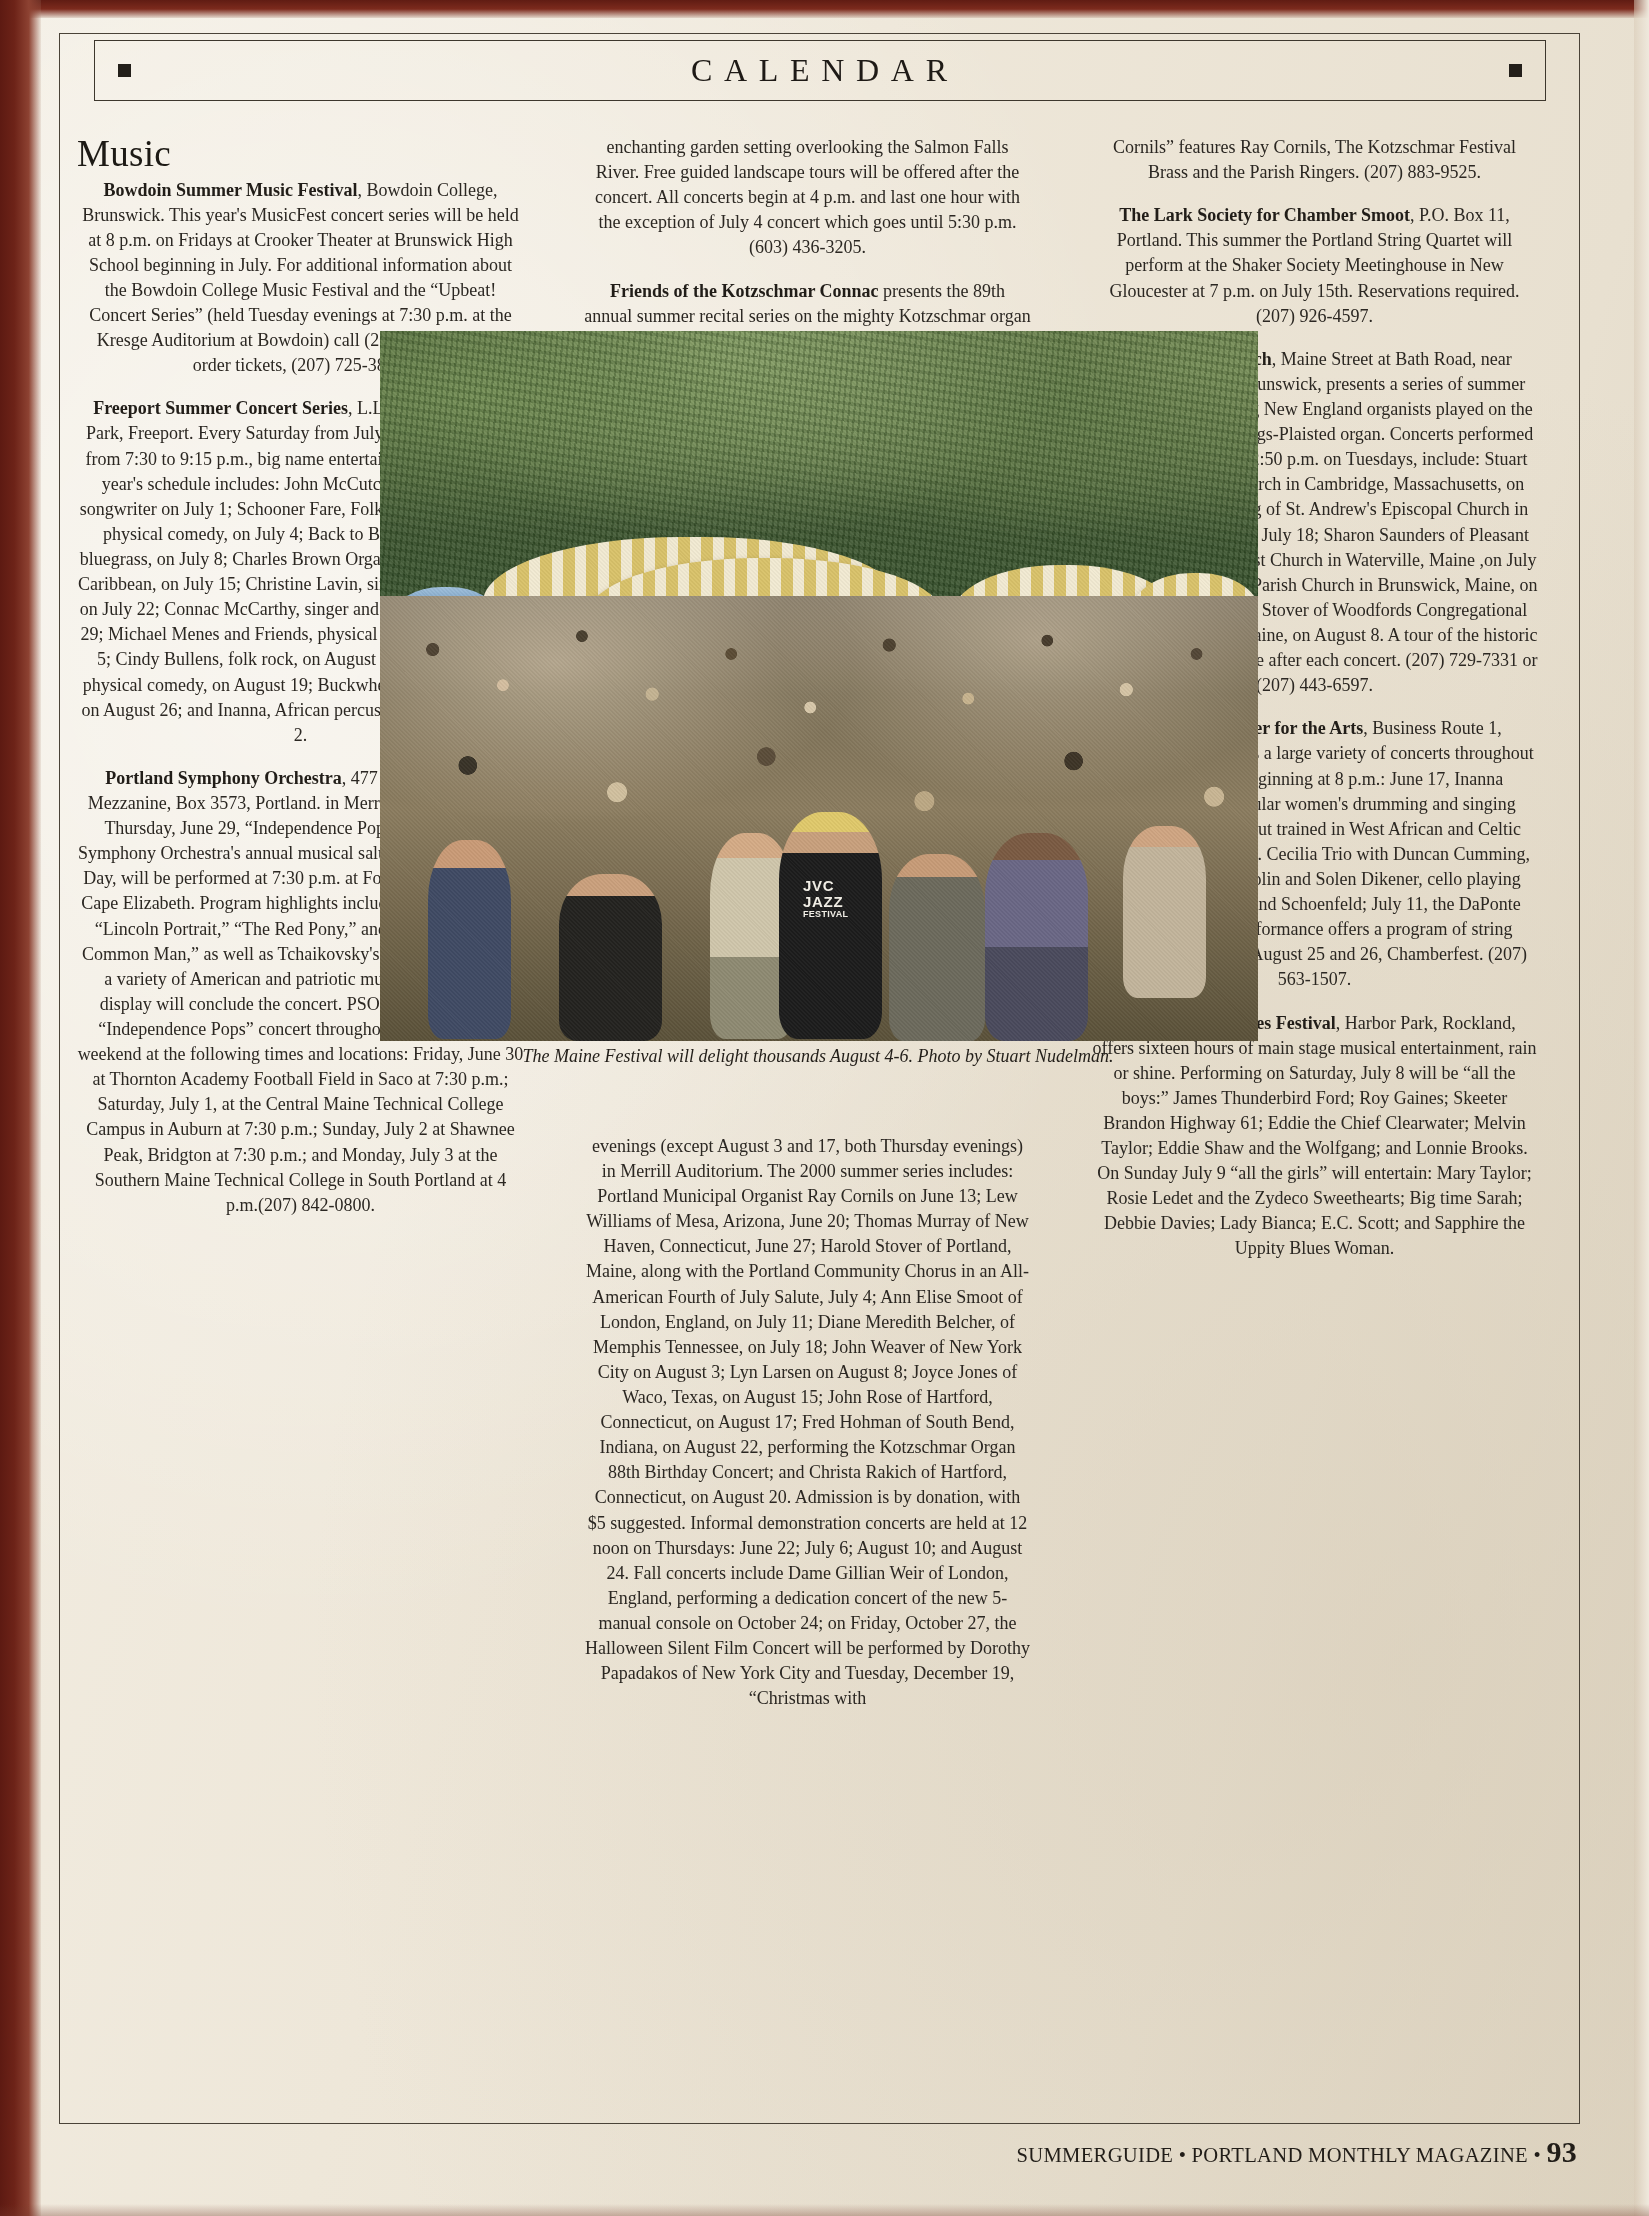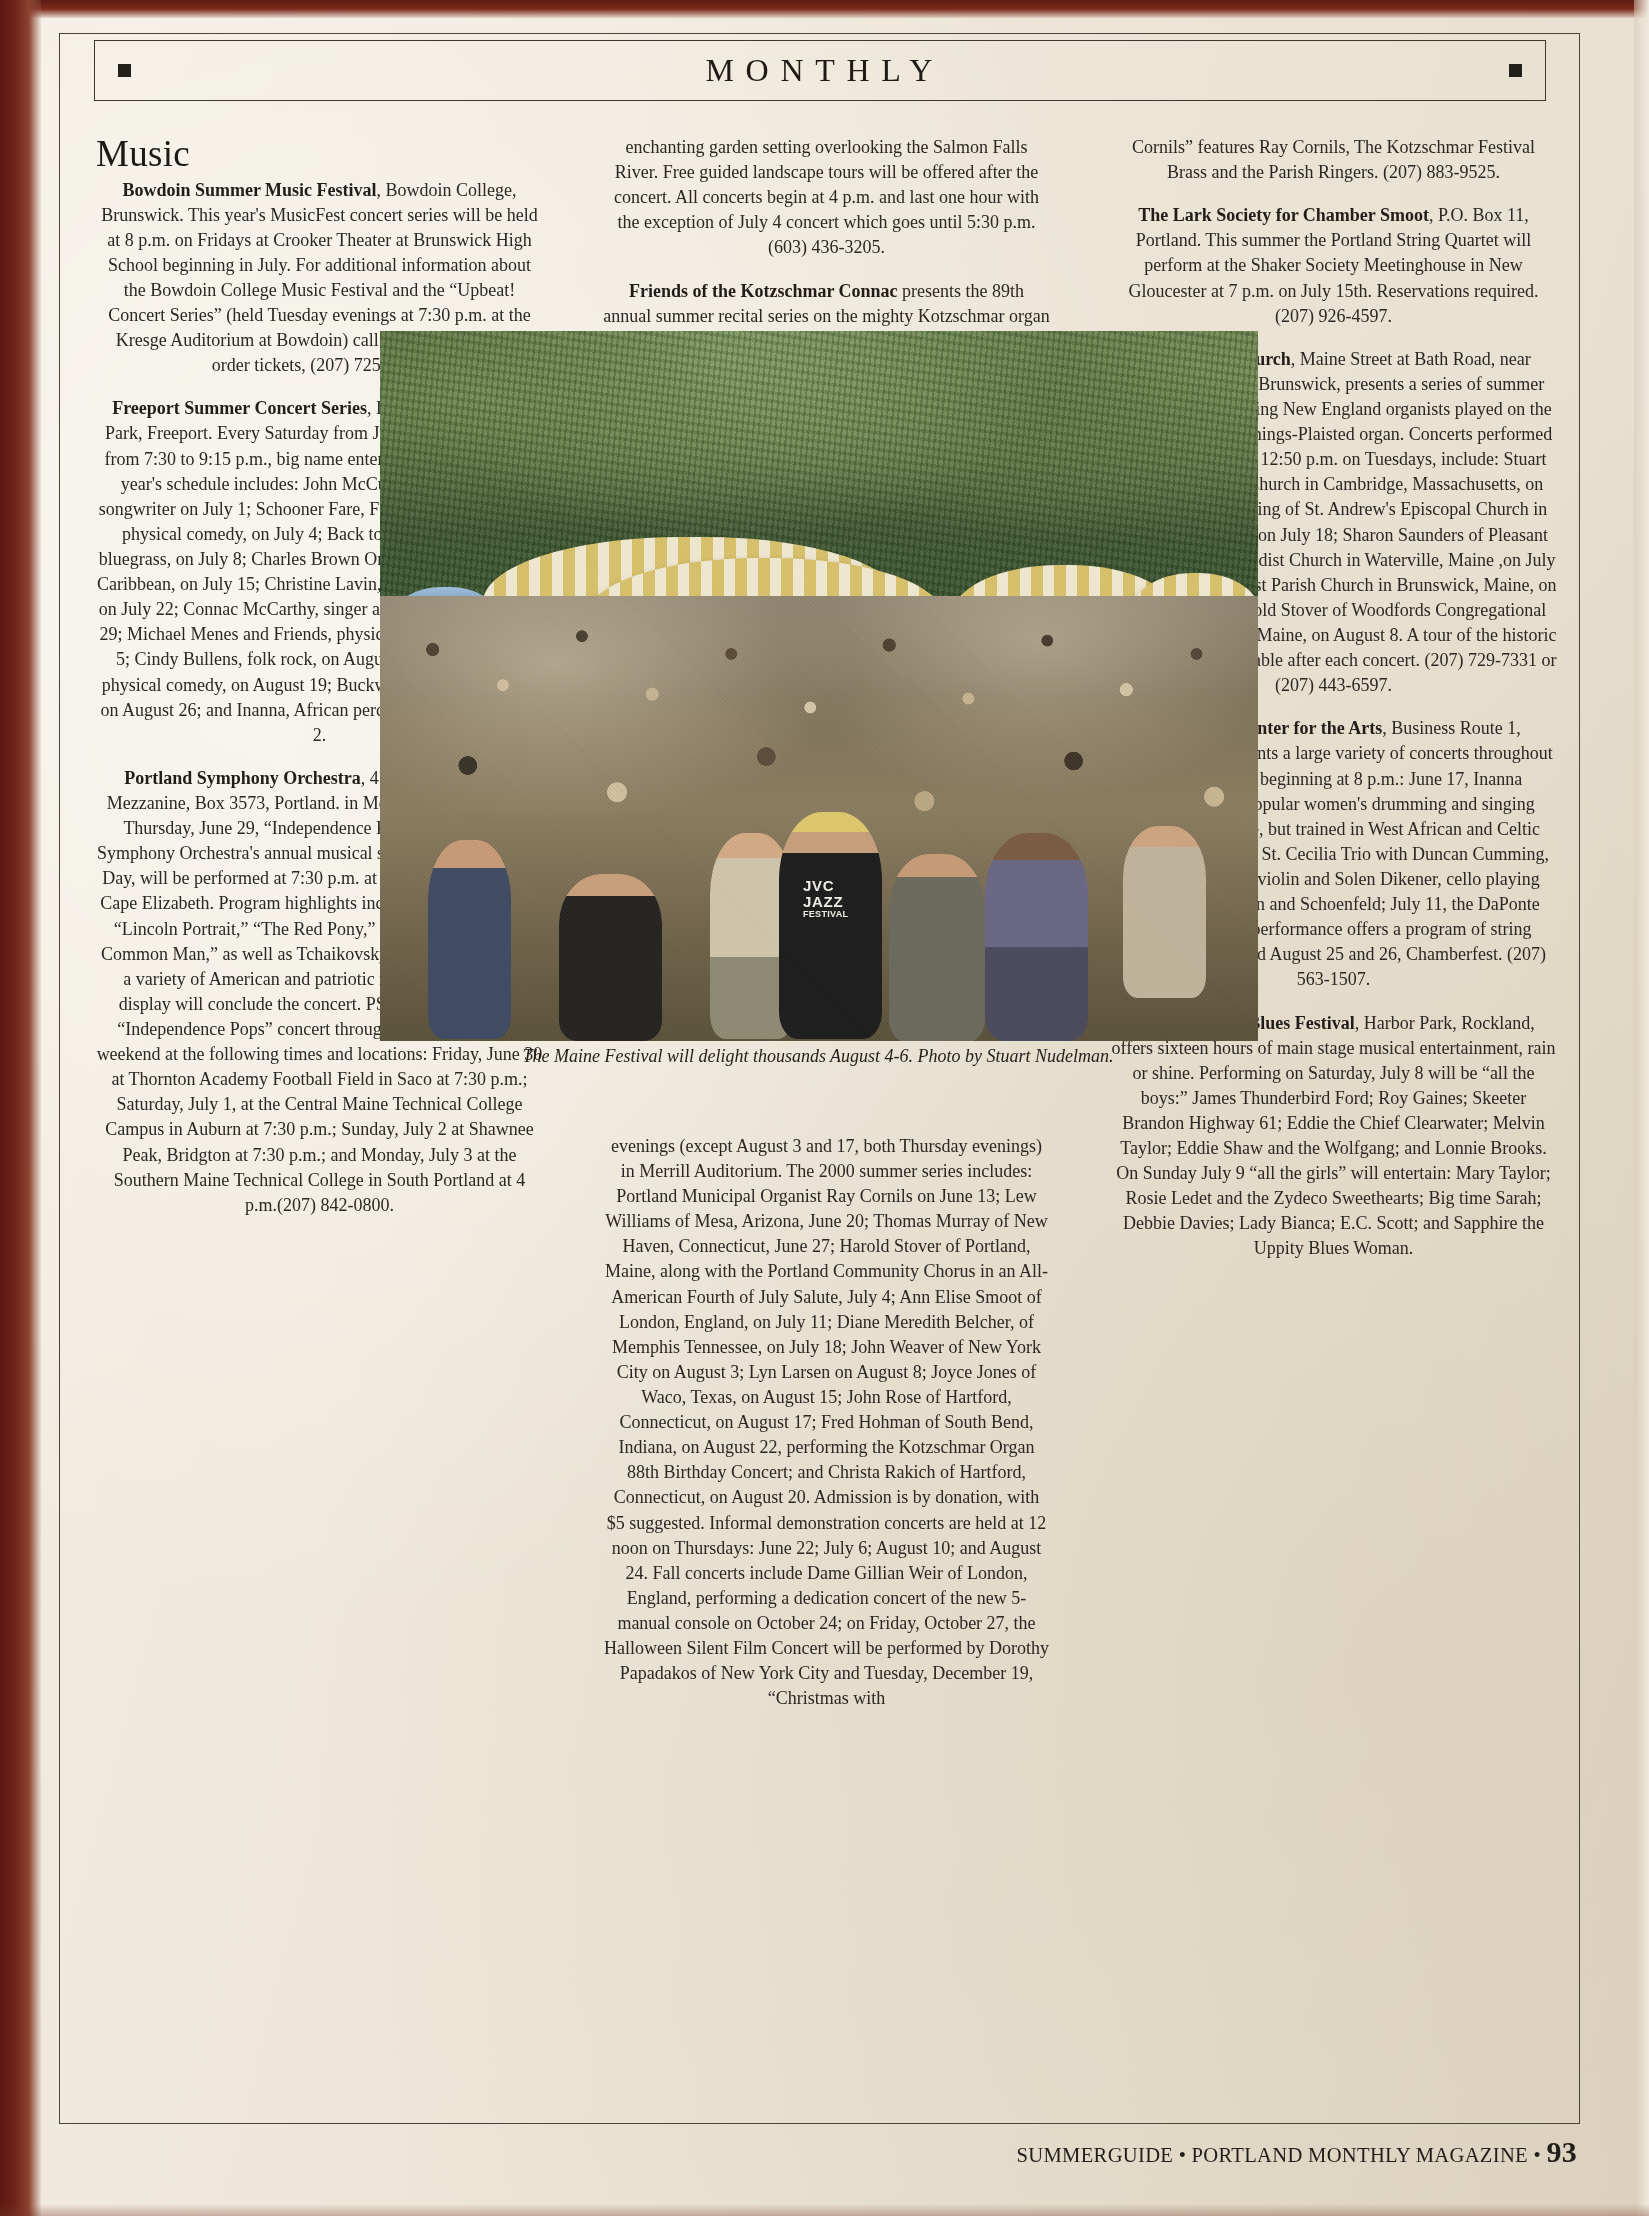--- a/index.html
+++ b/index.html
@@ -74,21 +74,21 @@
     font-size: 32px;
     letter-spacing: 11.7px;
     color: #1e1a16;
     font-weight: 400;
     padding-left: 9.6px;
   }
 
   
   .cols {
     position: absolute;
-    left: 96px; top: 135px;
+    left: 77px; top: 135px;
     width: 1478px; height: 1946px;
   }
   .col {
     position: absolute;
     top: 0;
     width: 447px;
     font-size: 18px;
     line-height: 1.395;
     color: #2b2722;
     text-align: left;
@@ -267,21 +267,21 @@
 
   <div class="edge-top"></div>
   <div class="edge-left"></div>
   <div class="edge-right"></div>
   <div class="edge-bottom"></div>
 
   <div class="frame"></div>
 
   <div class="header">
     <span class="sq"></span>
-    <span class="header-title">MONTHLY</span>
+    <span class="header-title">CALENDAR</span>
     <span class="sq"></span>
   </div>
 
   <div class="cols">
 
     <div class="col c1">
       <h2 class="sec-title">Music</h2>
 
       <p><b>Bowdoin Summer Music Festival</b><span>, Bowdoin College, Brunswick. This year's MusicFest concert series will be held at 8 p.m. on Fridays at Crooker Theater at Brunswick High School beginning in July. For additional information about  the Bowdoin College Music Festival and the “Upbeat! Concert Series” (held Tuesday evenings at 7:30 p.m. at the Kresge Auditorium at Bowdoin) call (207) 725-3322. To order tickets, (207) 725-3895.</span></p>
 

